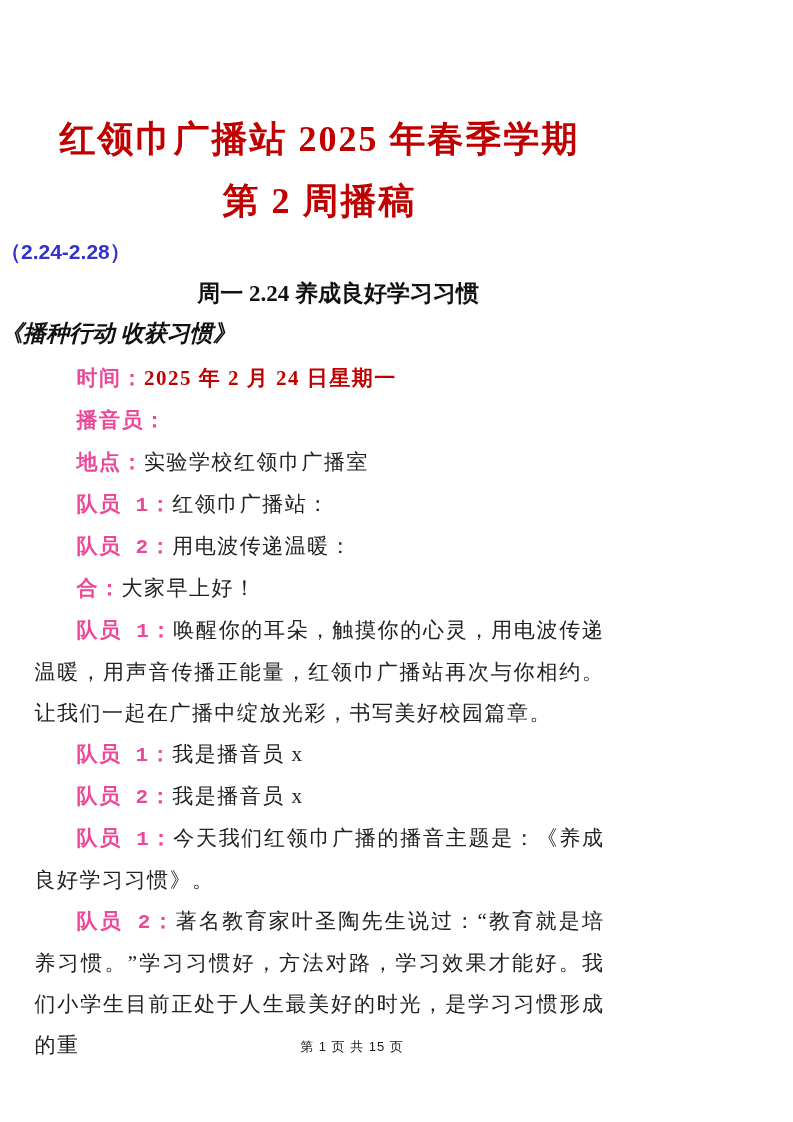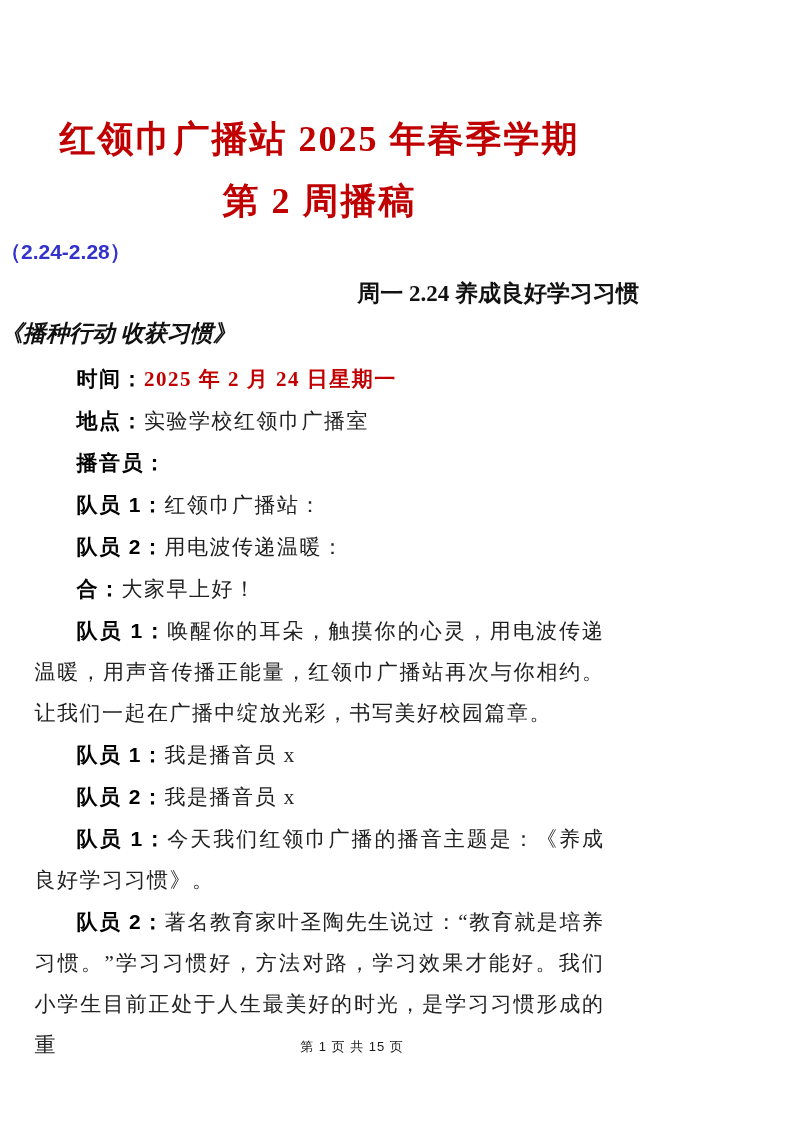--- a/index.html
+++ b/index.html
@@ -28,21 +28,21 @@
     margin-top: 8px;
     text-align: left;
     font-size: 21px;
     line-height: 24px;
     font-weight: 700;
     color: #3333cc;
     font-family: "Liberation Sans", "DejaVu Sans", sans-serif;
   }
   .section-heading {
     margin-top: 16px;
-    text-align: right;
+    text-align: center;
     font-size: 23px;
     line-height: 28px;
     font-weight: 700;
     color: #111111;
     padding-left: 37px;
   }
   .section-subheading {
     margin-top: 12px;
     font-size: 23px;
     line-height: 28px;
@@ -58,22 +58,22 @@
     margin: 0;
     font-size: 21px;
     line-height: 41px;
     letter-spacing: 1.5px;
     text-align: justify;
     text-indent: 2em;
     color: #212121;
   }
   .line .lbl {
     font-weight: 700;
-    color: #000000;
-    font-family: Liberation Sans, sans-serif;
+    color: #ec4899;
+    font-family: Liberation Mono, monospace;
   }
   .line.red-value .txt {
     color: #c00000;
     font-weight: 700;
   }
   .footer {
     position: absolute;
     top: 1038px;
     left: 12px;
     width: 680px;
@@ -98,23 +98,23 @@
   <div class="date-range">（2.24-2.28）</div>
 
   <div class="section-heading">周一 2.24 养成良好学习习惯</div>
 
   <div class="section-subheading">《播种行动 收获习惯》</div>
 
   <div class="body-col">
 
     <p class="line red-value"><span class="lbl">时间：</span><span class="txt">2025 年 2 月 24 日星期一</span></p>
 
+    <p class="line"><span class="lbl">播音员：</span><span class="txt"></span></p>
+
     <p class="line"><span class="lbl">地点：</span><span class="txt">实验学校红领巾广播室</span></p>
-
-    <p class="line"><span class="lbl">播音员：</span><span class="txt"></span></p>
 
     <p class="line"><span class="lbl">队员 1：</span><span class="txt">红领巾广播站：</span></p>
 
     <p class="line"><span class="lbl">队员 2：</span><span class="txt">用电波传递温暖：</span></p>
 
     <p class="line"><span class="lbl">合：</span><span class="txt">大家早上好！</span></p>
 
     <p class="line"><span class="lbl">队员 1：</span><span class="txt">唤醒你的耳朵，触摸你的心灵，用电波传递温暖，用声音传播正能量，红领巾广播站再次与你相约。让我们一起在广播中绽放光彩，书写美好校园篇章。</span></p>
 
     <p class="line"><span class="lbl">队员 1：</span><span class="txt">我是播音员 x</span></p>

